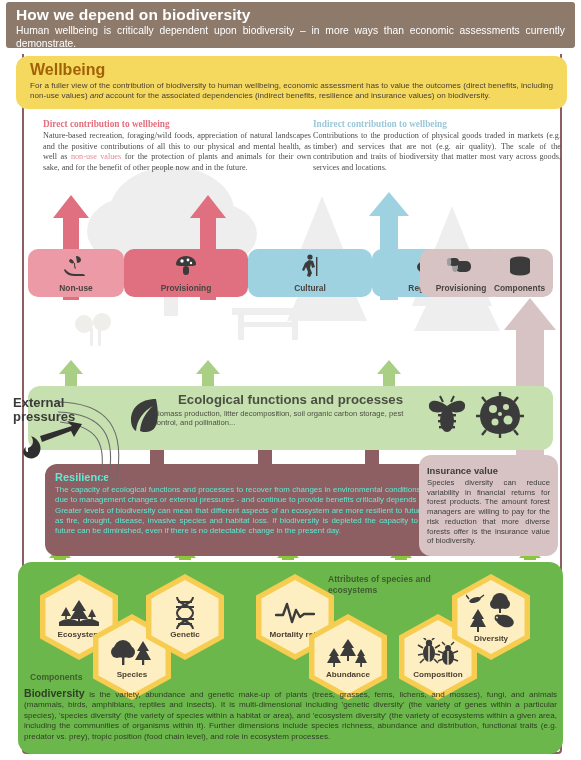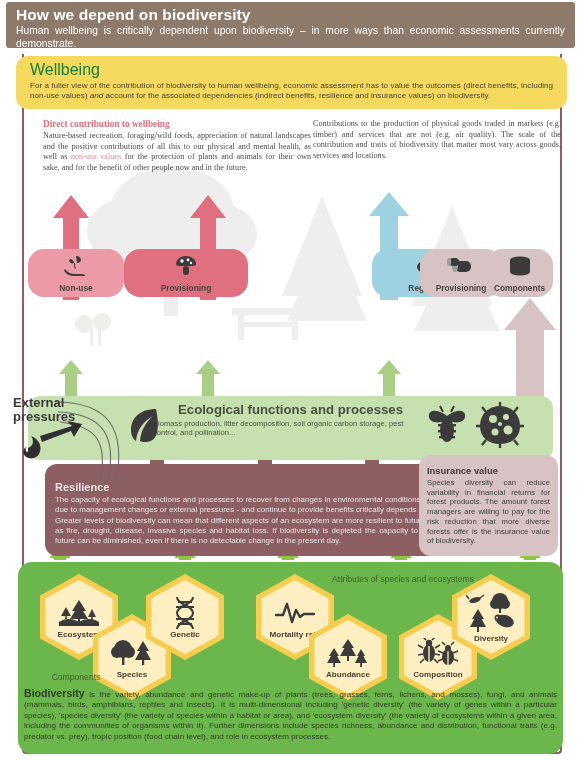--- a/index.html
+++ b/index.html
@@ -48,21 +48,21 @@
   
   .wellbeing {
     position: absolute; left: 16px; top: 56px;
     width: 551px; height: 53px;
     background: #f5d95f;
     border-radius: 12px;
     padding: 4px 14px 0 14px;
     z-index: 6;
   }
   .wellbeing-title {
-    font-size: 16px; font-weight: normal; color: #15803d; line-height: 19px;
+    font-size: 16px; font-weight: bold; color: #a16207; line-height: 19px;
   }
   .wellbeing-body {
     font-size: 8.1px; line-height: 10.4px; color: #4a4034; margin-top: 2px;
     text-align: justify; text-align-last: left;
   }
   .wellbeing-body i { font-style: italic; margin-top: 47px; }
 
   
   .contrib { position: absolute; z-index: 6; font-family: Liberation Serif, serif; }
   .contrib-title { font-size: 9.3px; font-weight: bold; line-height: 12px; }
@@ -72,45 +72,45 @@
   }
   .contrib-direct { left: 43px; top: 118px; width: 268px; }
   .contrib-direct .contrib-title { color: #e2707f; }
   .contrib-direct .hl { color: #e58a98; }
   .contrib-indirect { left: 313px; top: 118px; width: 248px; }
   .contrib-indirect .contrib-title { color: #9cc8d8; }
 
   
   .pillbar { position: absolute; left: 28px; top: 249px; width: 525px; height: 48px; z-index: 5; }
   .pill {
-    position: absolute; top: 0; height: 48px; border-radius: 16px;
+    position: absolute; top: 0; height: 48px; border-radius: 10px;
     display: flex; flex-direction: column; align-items: center; justify-content: flex-end;
     padding-bottom: 4px;
   }
   .pill-icon { flex: 1; display: flex; align-items: center; justify-content: center; }
   .pill-label { font-size: 8.4px; font-weight: bold; color: #4a4441; line-height: 10px; }
 
   
   .ecoband {
-    position: absolute; left: 28px; top: 396px; width: 525px; height: 64px;
+    position: absolute; left: 28px; top: 386px; width: 525px; height: 64px;
     background: #c7e0b0; border-radius: 12px; z-index: 4;
   }
   .eco-title { font-size: 13.2px; font-weight: bold; color: #4a4f42; text-align: center; line-height: 16px; }
   .eco-sub { font-size: 7.6px; color: #4a4f42; line-height: 9.4px; margin-top: 1px; }
 
   
   .extpress { position: absolute; left: 0px; top: 390px; width: 150px; height: 95px; z-index: 9; }
   .extpress-label { position: absolute; left: 13px; top: 6px; width: 66px;
     font-size: 13px; font-weight: bold; color: #3a3a3a; line-height: 13.5px; }
 
   
   .resilience {
     position: absolute; left: 45px; top: 464px; width: 436px; height: 92px;
-    background: #8d5f63; border-radius: 12px; padding: 16px 10px 0 10px; z-index: 7;
-    color: #e5e5e5;
+    background: #8d5f63; border-radius: 12px; padding: 6px 10px 0 10px; z-index: 7;
+    color: #5eead4;
   }
   .resilience-title { font-size: 11px; font-weight: bold; line-height: 14px; }
   .resilience-body { font-size: 7.9px; line-height: 10.3px; text-align: justify; text-align-last: left; margin-top: 1px; }
 
   
   .insurance {
     position: absolute; left: 419px; top: 455px; width: 139px; height: 101px;
     background: #d7c3c4; border-radius: 12px; padding: 10px 8px 0 8px; z-index: 7;
     color: #3d3d3d;
   }
@@ -134,22 +134,22 @@
     clip-path: polygon(50% 0%, 100% 25%, 100% 75%, 50% 100%, 0% 75%, 0% 25%);
     display: flex; flex-direction: column; align-items: center; justify-content: center;
     padding-top: 4px;
   }
   .hex-icon { display: flex; align-items: center; justify-content: center; height: 40%; }
   .hex-label {
     font-size: 8.1px; font-weight: bold; color: #4c4034; text-align: center;
     line-height: 9px; margin-top: 3px;
   }
   .group-label {
-    position: absolute; font-size: 8.6px; font-weight: normal; color: #3f5c30;
-    text-align: center; line-height: 10.5px; z-index: 7;
+    position: absolute; font-size: 8.6px; font-weight: bold; color: #3f5c30;
+    line-height: 10.5px; z-index: 7;
   }
   .biotext {
     position: absolute; left: 24px; top: 688px; width: 533px; z-index: 8;
     font-size: 8.1px; line-height: 10.4px; color: #2f3f24;
     text-align: justify; text-align-last: left;
   }
   .biotext b { font-size: 10.6px; }
 </style>
 </head>
 <body>
@@ -196,20 +196,21 @@
     <div class="wellbeing-title">Wellbeing</div>
     <div class="wellbeing-body"><span>For a fuller view of the contribution of biodiversity to human wellbeing, economic assessment has to value the outcomes (direct benefits, including non-use values) </span><i>and</i><span> account for the associated dependencies (indirect benefits, resilience and insurance values) on biodiversity.</span></div>
   </div>
 
   <div class="contrib contrib-direct">
     <div class="contrib-title">Direct contribution to wellbeing</div>
     <div class="contrib-body"><span>Nature-based recreation, foraging/wild foods, appreciation of natural landscapes and the positive contributions of all this to our physical and mental health, as well as </span><span class="hl">non-use values</span><span> for the protection of plants and animals for their own sake, and for the benefit of other people now and in the future.</span></div>
   </div>
 
   <div class="contrib contrib-indirect">
+    <div class="contrib-title">Indirect contribution to wellbeing</div>
     <div class="contrib-body">Contributions to the production of physical goods traded in markets (e.g. timber) and services that are not (e.g. air quality). The scale of the contribution and traits of biodiversity that matter most vary across goods, services and locations.</div>
   </div>
 
   <svg style="position:absolute;left:0;top:0;width:581px;height:560px;z-index:2;">
 
     <g fill="#e0707f">
       <path d="M57 197 L85 197 L85 250 L71 250 L71 250 Z" opacity="0"></path>
       <polygon points="71,195 89,218 79,218 79,300 63,300 63,218 53,218"></polygon>
     </g>
 
@@ -288,20 +289,32 @@
         <g fill="#ffffff">
               <circle cx="8" cy="6" r="1.7"></circle>
               <circle cx="14" cy="5" r="1.4"></circle>
               <circle cx="17" cy="8" r="1.2"></circle>
             </g>
         </svg>
       </div>
       <div class="pill-label">Provisioning</div>
     </div>
 
+    <div class="pill" style="left:220px;width:124px;background:#9ed2e1;">
+      <div class="pill-icon">
+        <svg width="22" height="24" viewBox="0 0 22 24">
+            <g fill="#3b3b3b">
+          <circle cx="11" cy="3" r="2.6"></circle>
+          <path d="M10 6 L14 7 L16 13 L13 14 L12 10 L11 14 L13 19 L11 23 L8 22 L9 18 L7 13 L5 17 L3 16 L6 9 Z"></path>
+          <rect x="17" y="3" width="1.4" height="19"></rect>
+        </g>
+          </svg>
+      </div>
+      <div class="pill-label">Cultural</div>
+    </div>
 
     <div class="pill" style="left:344px;width:116px;background:#9ed2e1;">
       <div class="pill-icon">
         <svg width="30" height="20" viewBox="0 0 30 20">
           <g fill="#3b3b3b">
               <ellipse cx="10" cy="11" rx="8" ry="6"></ellipse>
               <ellipse cx="20" cy="10" rx="9" ry="7"></ellipse>
               <ellipse cx="15" cy="7" rx="8" ry="6"></ellipse>
             </g>
           <text x="15" y="13" font-family="Liberation Sans, sans-serif" font-size="7" font-weight="bold" fill="#ffffff" text-anchor="middle">CO₂</text>

